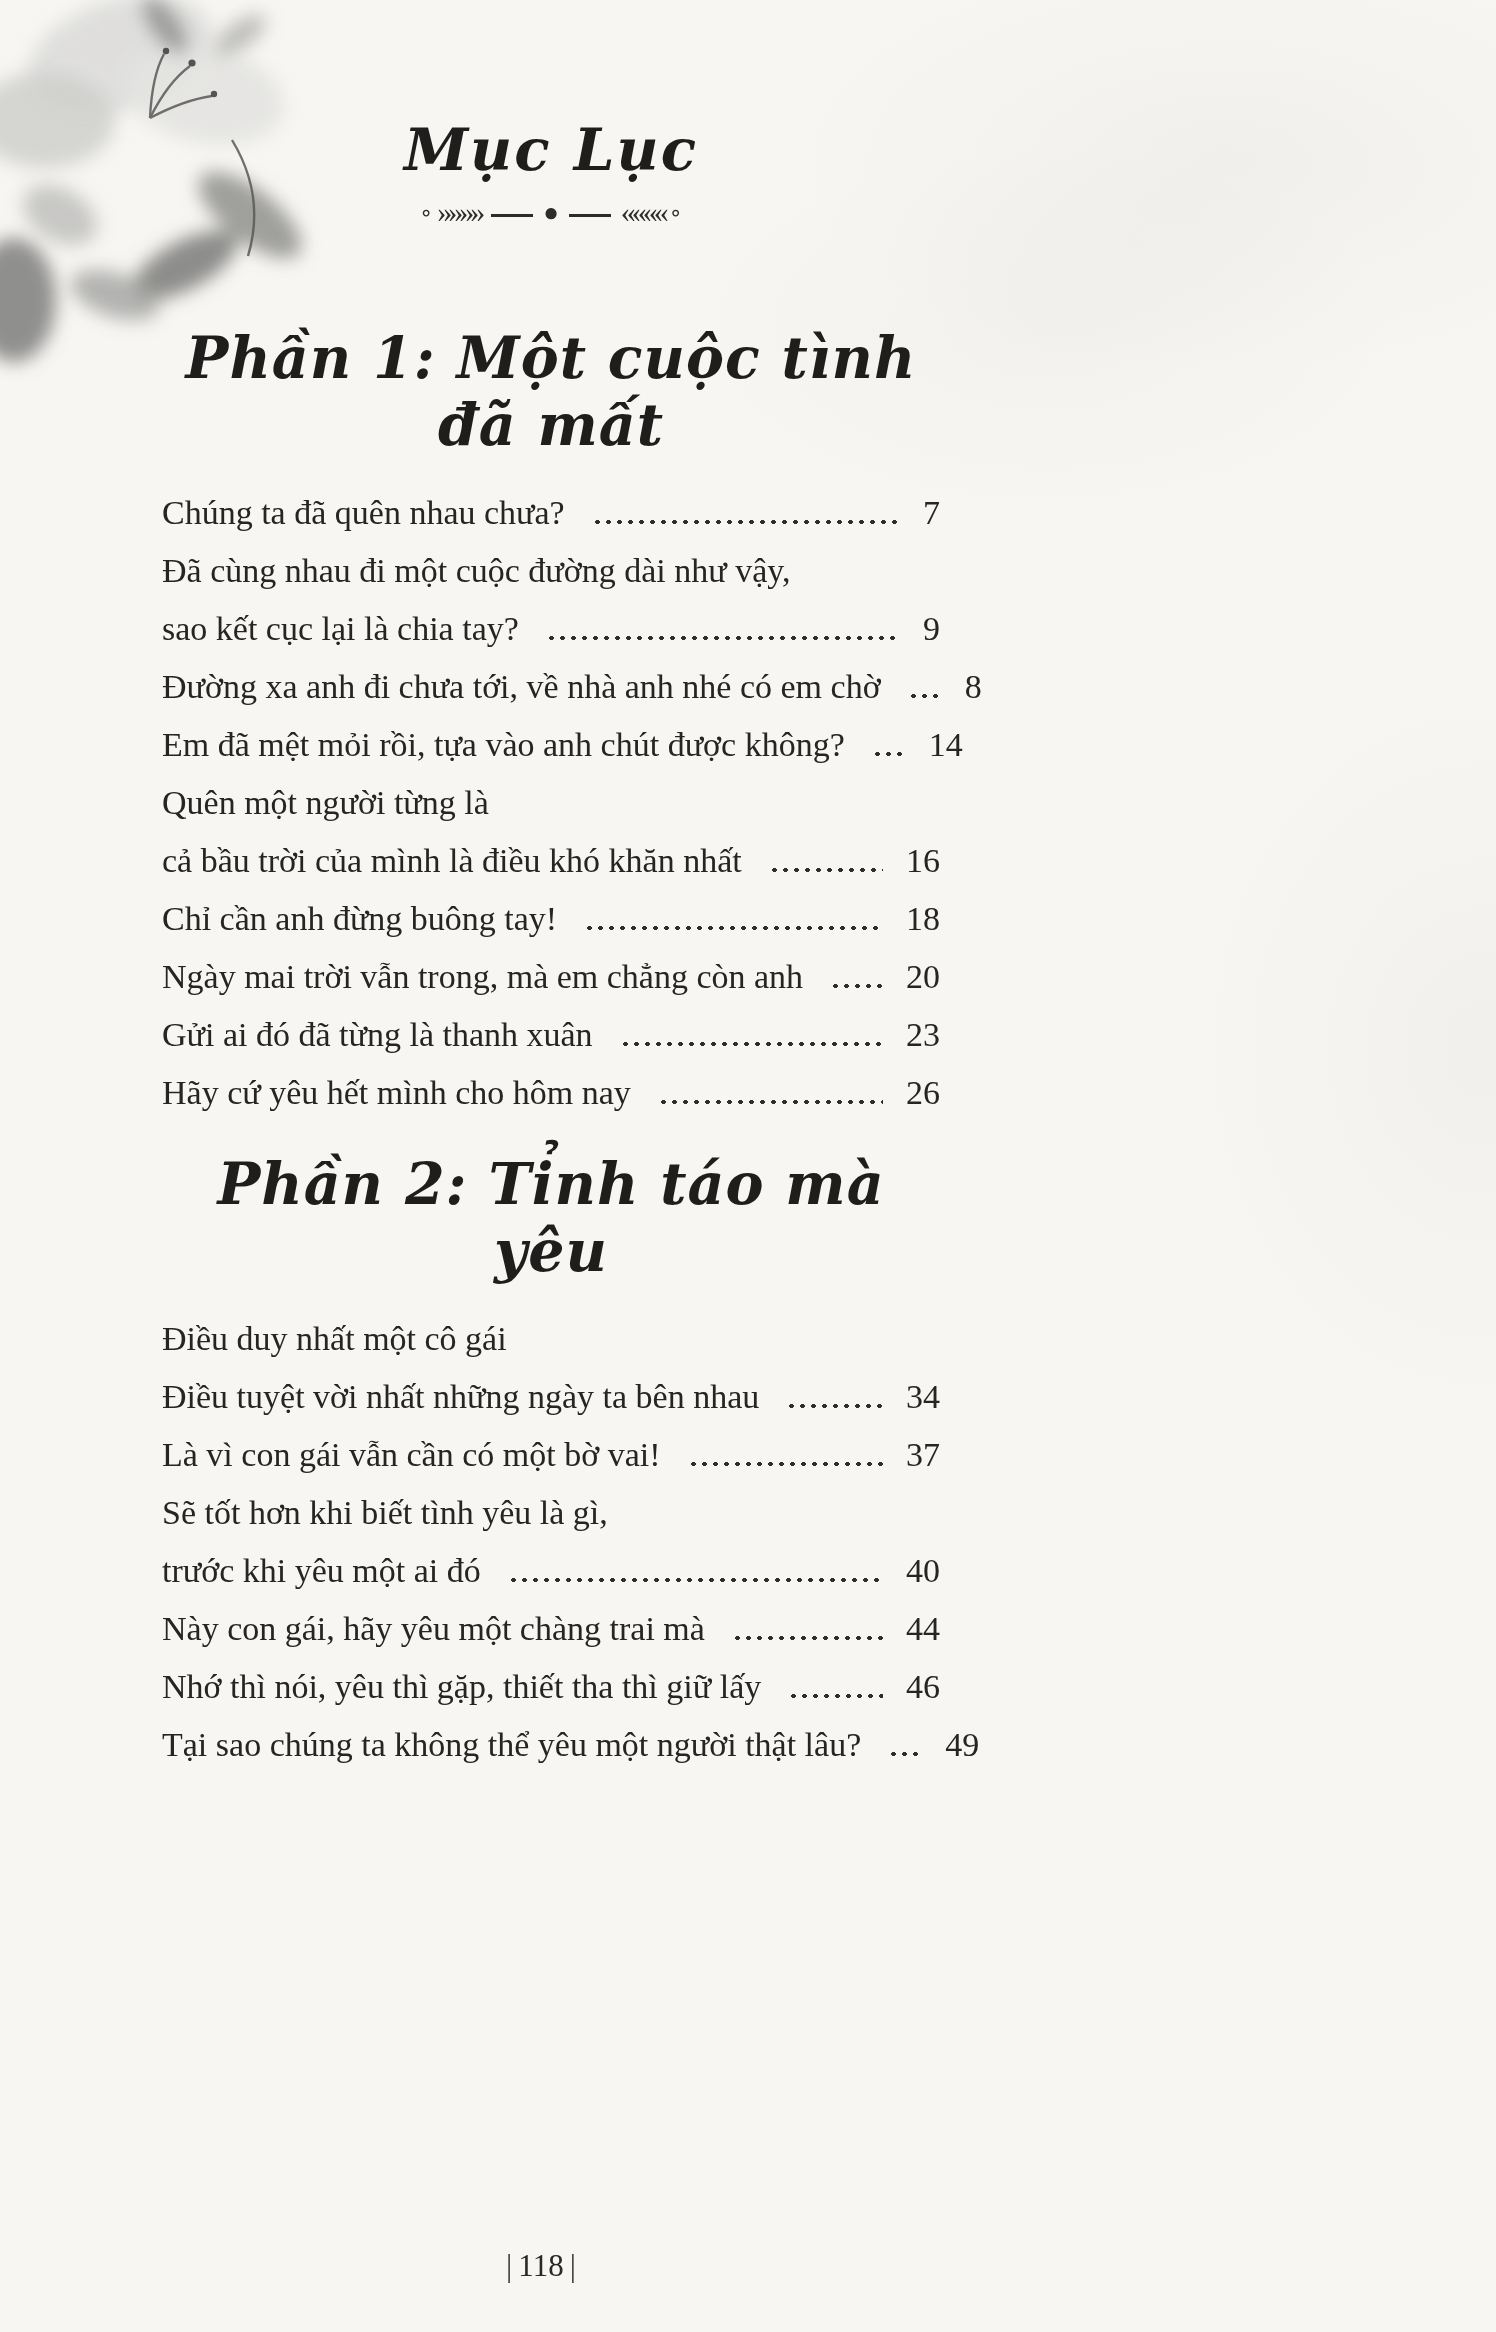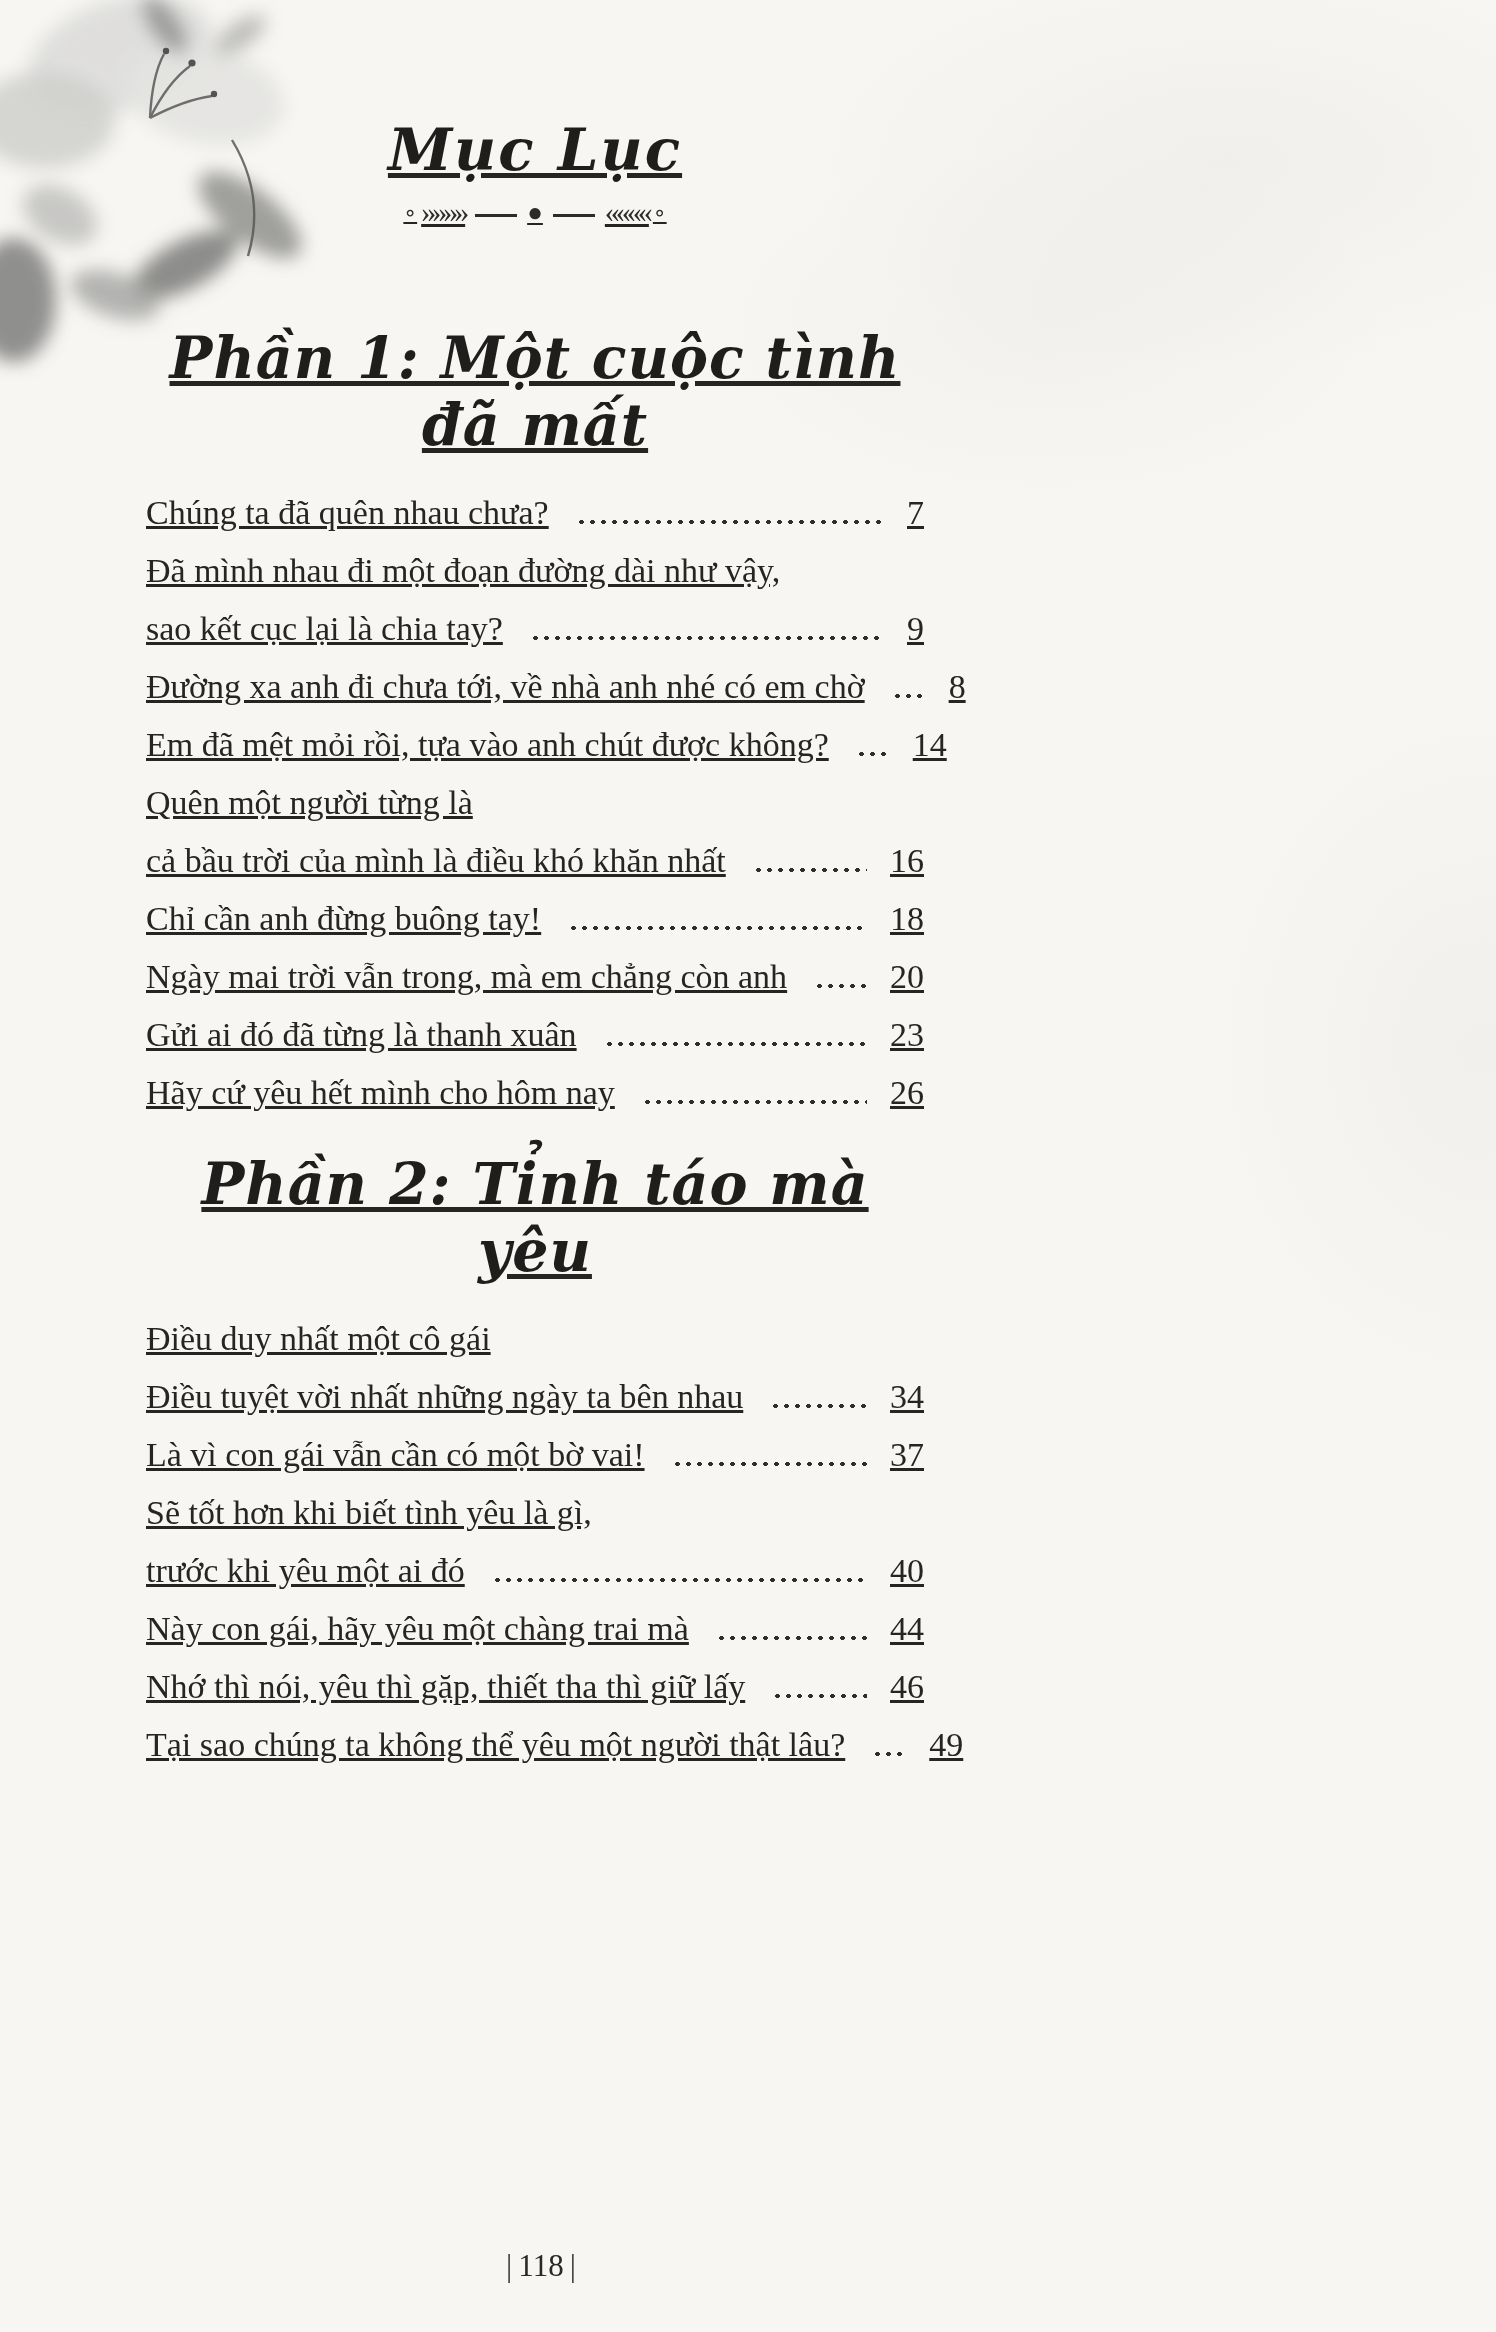--- a/index.html
+++ b/index.html
@@ -14,21 +14,21 @@
   .page {
     position: absolute; inset: 0;
     background:
       radial-gradient(ellipse 620px 300px at 82% 7%, rgba(110,110,110,0.05), transparent 70%),
       radial-gradient(ellipse 500px 260px at 70% 14%, rgba(110,110,110,0.04), transparent 70%),
       radial-gradient(ellipse 400px 500px at 99% 45%, rgba(120,120,120,0.05), transparent 70%),
       #f7f6f2;
   }
   .flower { position: absolute; top: 0; left: 0; pointer-events: none; }
 
-  .content { position: absolute; left: 146px; top: 0; width: 778px; text-decoration: underline; }
+  .content { position: absolute; left: 162px; top: 0; width: 778px; }
 
   .title {
     margin-top: 116px;
     text-align: center;
     font-family: "DejaVu Serif", serif;
     font-style: italic;
     font-weight: 700;
     font-size: 58px;
     letter-spacing: 2px;
     color: #1f1e1d;
@@ -145,21 +145,21 @@
     </div>
 
     <div class="toc">
         <h2 class="section-heading">Phần 1: Một cuộc tình đã mất</h2>
         <div class="toc-row">
           <span class="txt">Chúng ta đã quên nhau chưa?</span>
           <span class="leader"></span>
           <span class="pagenum">7</span>
         </div>
         <div class="toc-row">
-          <span class="txt">Đã mình nhau đi một đoạn đường dài như vậy,</span>
+          <span class="txt">Đã cùng nhau đi một cuộc đường dài như vậy,</span>
         </div>
         <div class="toc-row">
           <span class="txt">sao kết cục lại là chia tay?</span>
           <span class="leader"></span>
           <span class="pagenum">9</span>
         </div>
         <div class="toc-row">
           <span class="txt">Đường xa anh đi chưa tới, về nhà anh nhé có em chờ</span>
           <span class="leader"></span>
           <span class="pagenum">8</span>

